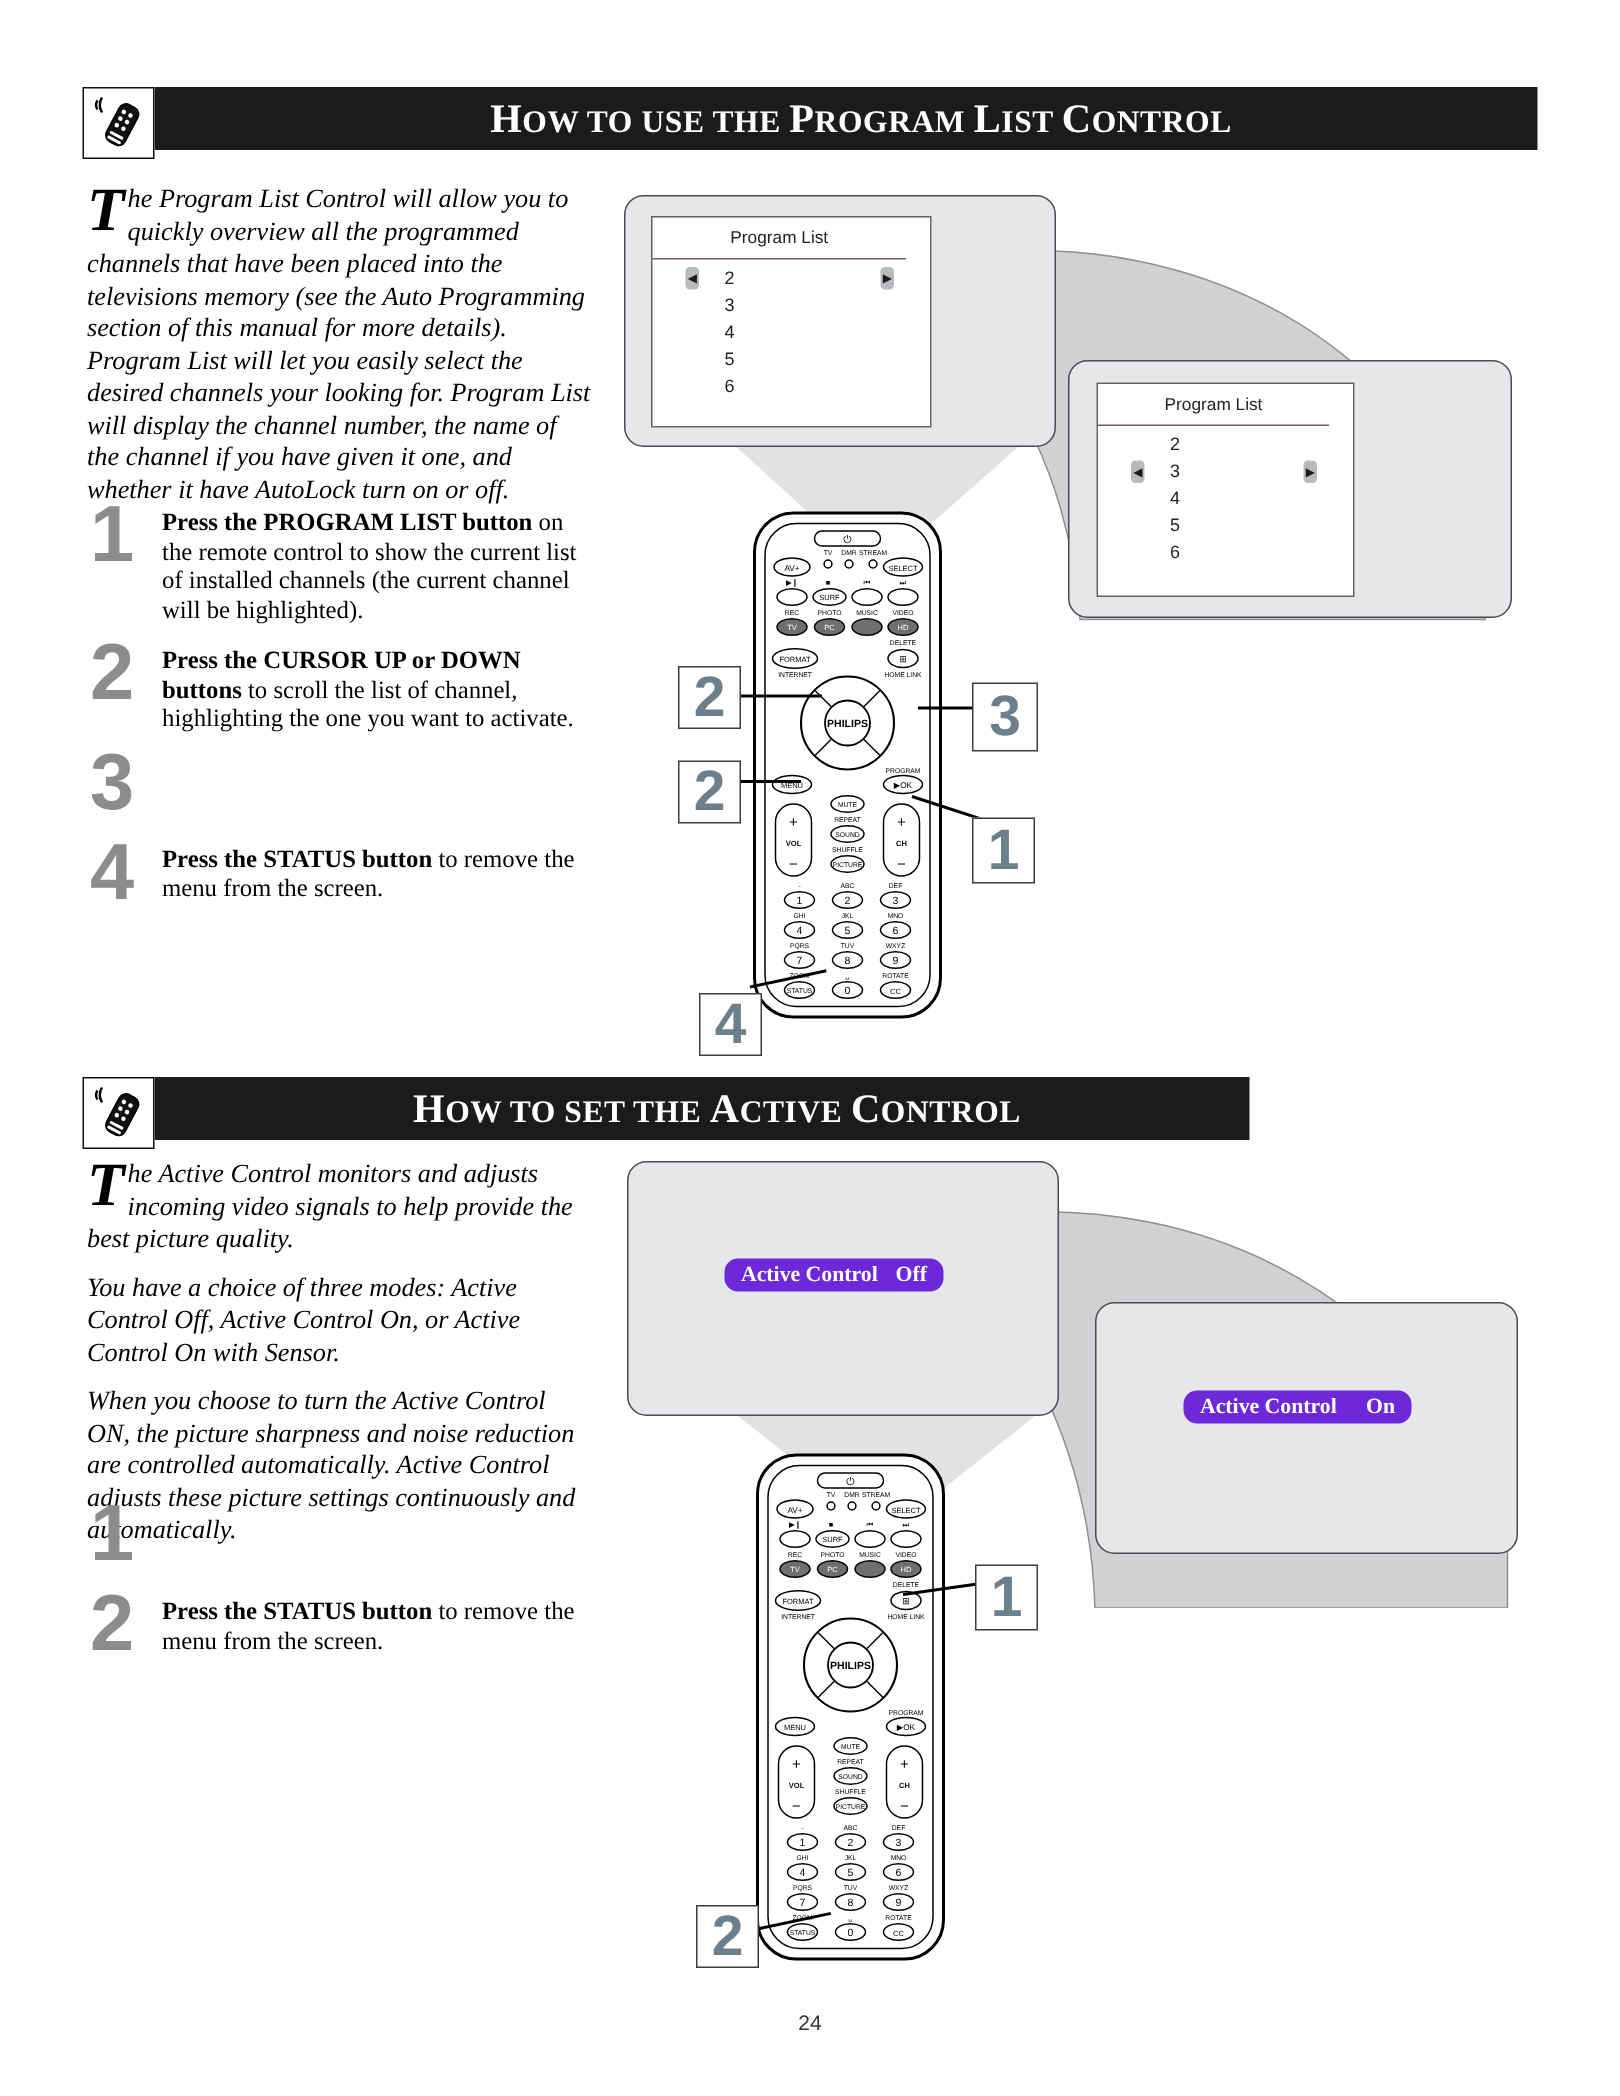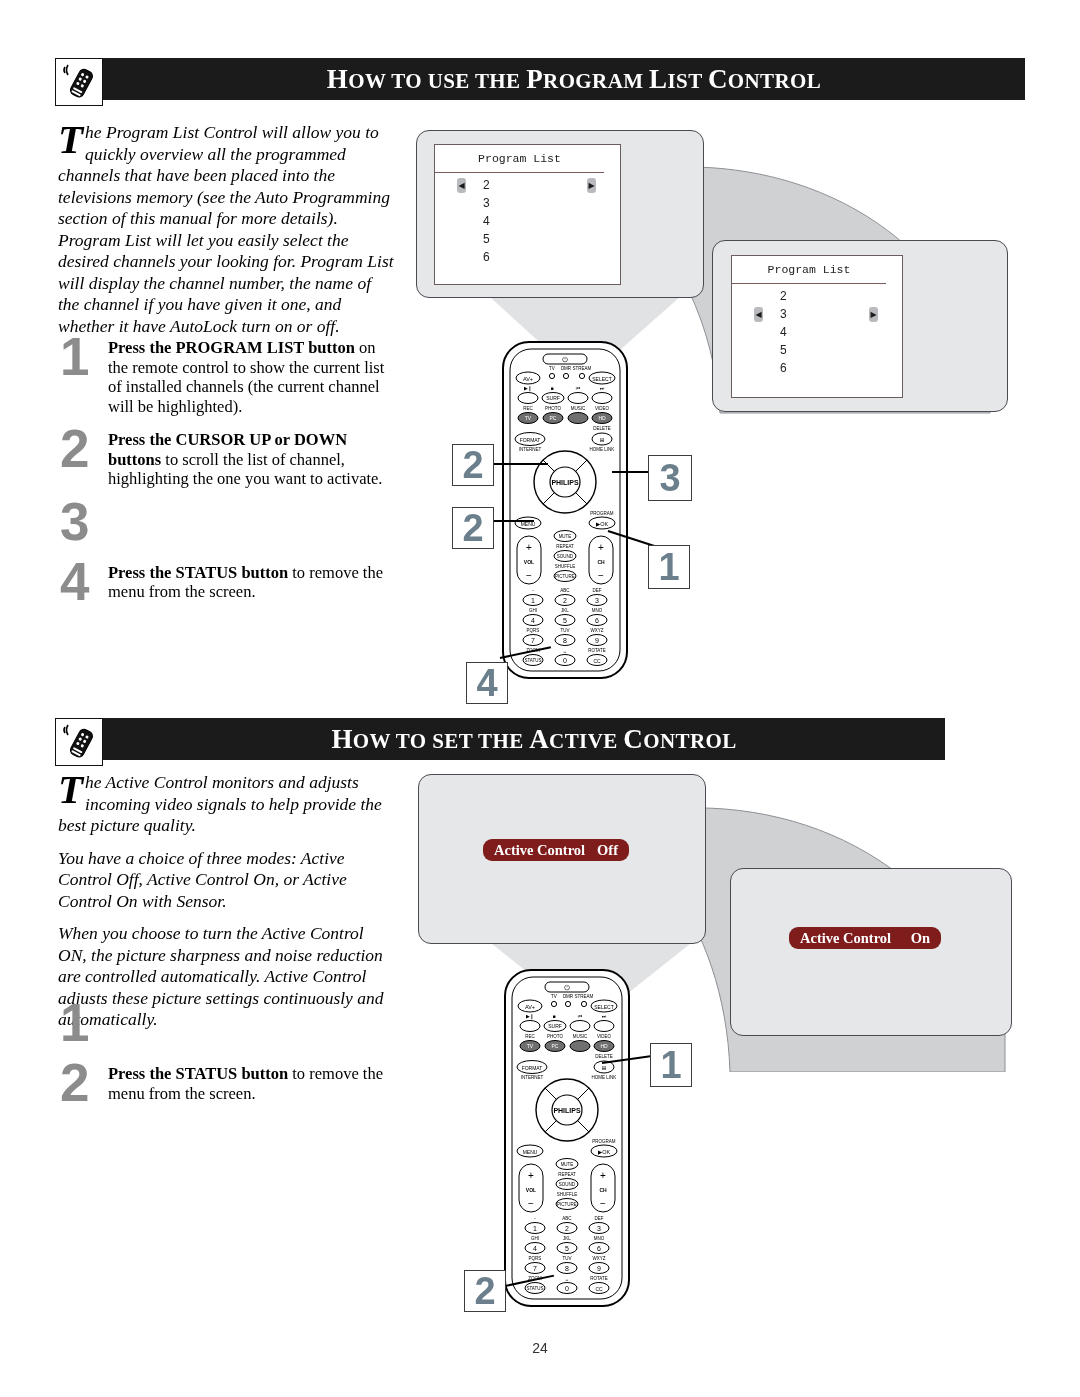--- a/index.html
+++ b/index.html
@@ -33,33 +33,33 @@
         font-family:"Liberation Serif",serif;}
   .step .txt b{font-weight:bold;}
 
   
   .tv{position:absolute;background:#e6e7e8;border:1.3px solid #4a4a52;
       border-radius:13px;box-sizing:border-box;z-index:3;}
   .tv-screen{position:absolute;background:#fff;border:1px solid #6b5d5d;
       box-sizing:border-box;}
   .tv-screen .hdr{position:absolute;left:0;right:16px;top:0;height:27px;
       border-bottom:1.3px solid #7a5a5a;display:flex;align-items:center;
-      justify-content:center;font-family:Liberation Mono, monospace;
+      justify-content:center;font-family:Liberation Sans, sans-serif;
       font-size:11.5px;color:#222;text-align:right;}
   .ch-list{position:absolute;top:31px;left:0;right:0;
       font-family:"Liberation Sans",sans-serif;font-size:12px;color:#222;}
   .ch-row{position:relative;height:18px;line-height:18px;}
   .ch-row .n{position:absolute;left:48px;}
   .ch-row .la,.ch-row .ra{position:absolute;top:2px;width:9px;height:15px;
       background:#b9babd;border-radius:3px;display:flex;align-items:center;
       justify-content:center;font-size:8px;color:#1b1b1b;}
   .ch-row .la{left:22px;} .ch-row .ra{right:24px;}
 
   
-  .osd{position:absolute;background:#7f1d1d;border-radius:9px;color:#fff;
+  .osd{position:absolute;background:#6d28d9;border-radius:9px;color:#fff;
        font-family:"Liberation Serif",serif;font-weight:bold;font-size:14.5px;
        display:flex;align-items:center;box-sizing:border-box;white-space:nowrap;}
 
   
   .callout{position:absolute;background:#fff;border:1.6px solid #3c3c3c;
       font-family:"Liberation Sans",sans-serif;font-weight:bold;font-size:38px;
       color:#6b7f8c;display:flex;align-items:center;justify-content:center;
       z-index:6;box-sizing:border-box;}
   .lead{position:absolute;background:#000;z-index:5;}
 
@@ -317,21 +317,21 @@
           <circle cx="19" cy="18" r="1.5"></circle>
             <circle cx="24" cy="18" r="1.5"></circle>
           <circle cx="19" cy="23" r="1.5"></circle>
             <circle cx="24" cy="23" r="1.5"></circle>
           <rect x="17" y="28" width="10" height="2" rx="1"></rect>
           <rect x="17" y="31.5" width="10" height="2" rx="1"></rect>
         </g>
       </g>
     </svg>
   </div>
-  <div class="band" style="left:103px;top:718px;width:842px;">
+  <div class="band" style="left:103px;top:718px;width:730px;">
     <span class="band-title">
       <span class="cap">H</span>OW TO SET THE <span class="cap">A</span>CTIVE <span class="cap">C</span>ONTROL
     </span>
   </div>
 
   <div class="intro" style="left:58px;top:772px;width:338px;">
     <p><span class="dropcap">T</span><span>he Active Control monitors and adjusts incoming video signals to help provide the best picture quality.</span></p>
     <p>You have a choice of three modes: Active Control Off, Active Control On, or Active Control On with Sensor.</p>
     <p>When you choose to turn the Active Control ON, the picture sharpness and noise reduction are controlled automatically. Active Control adjusts these picture settings continuously and automatically.</p>
   </div>

